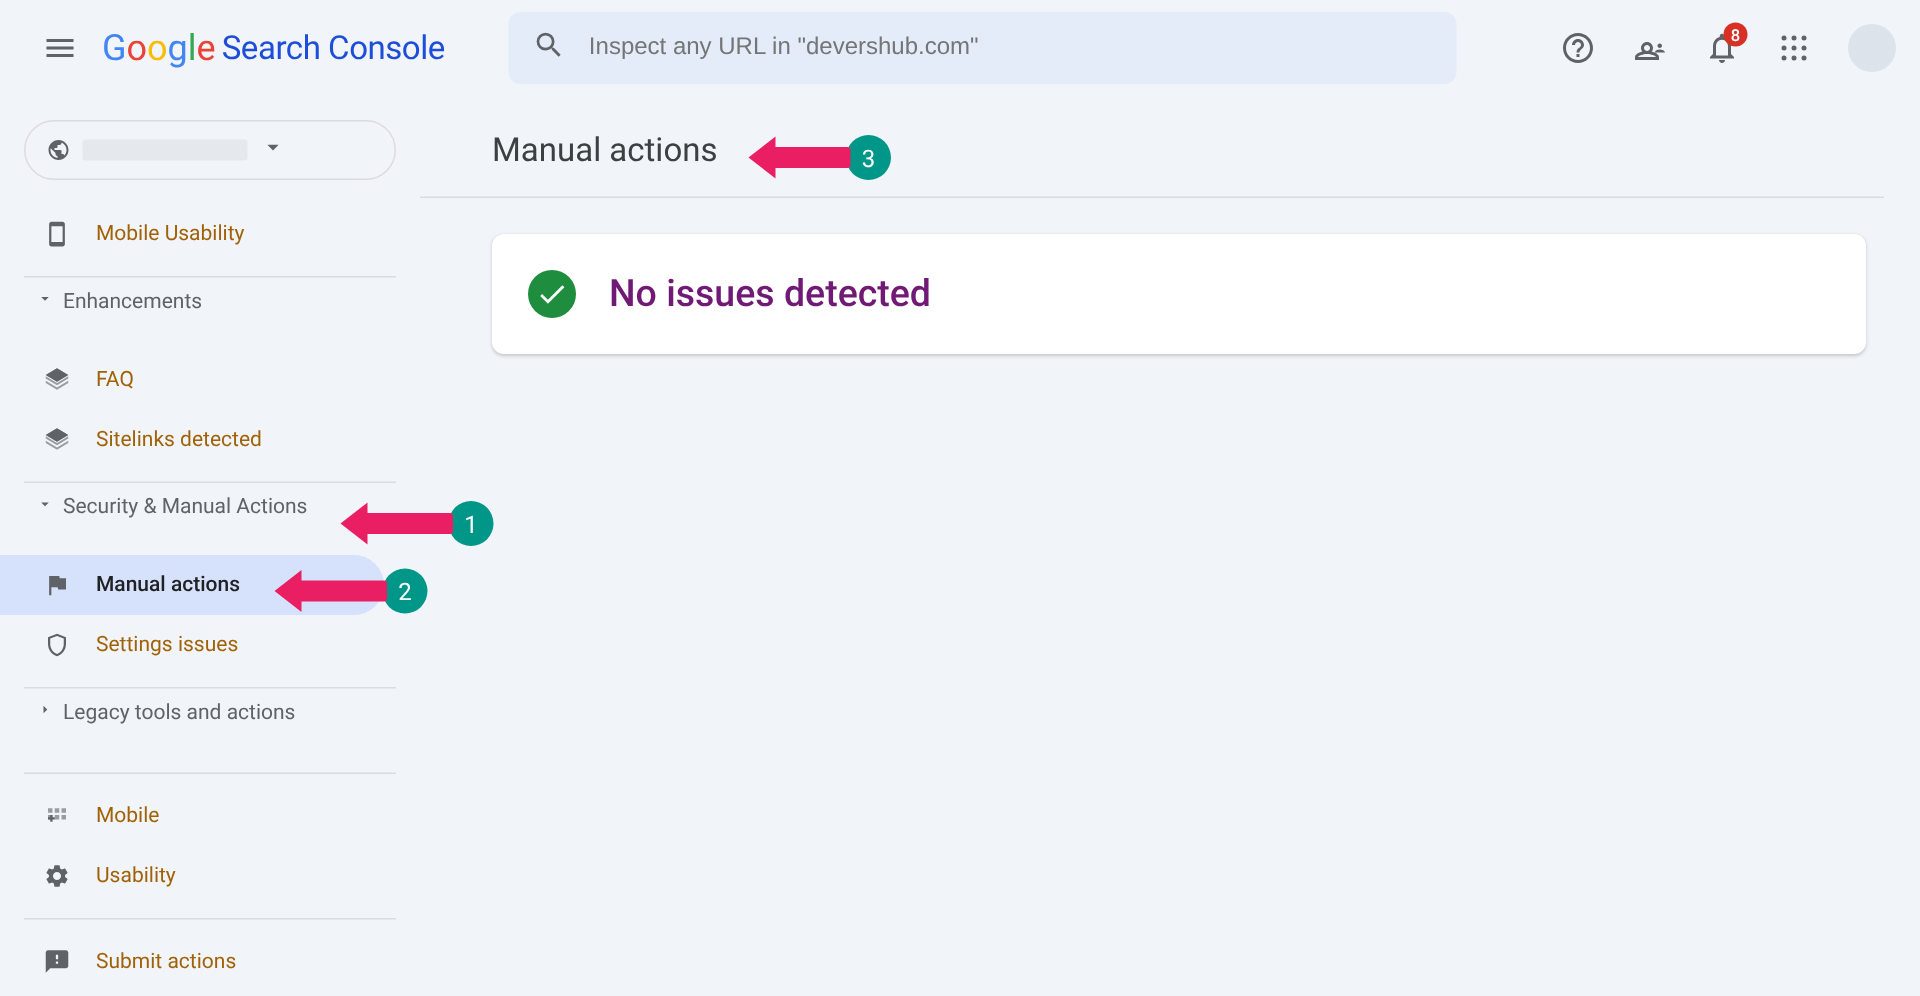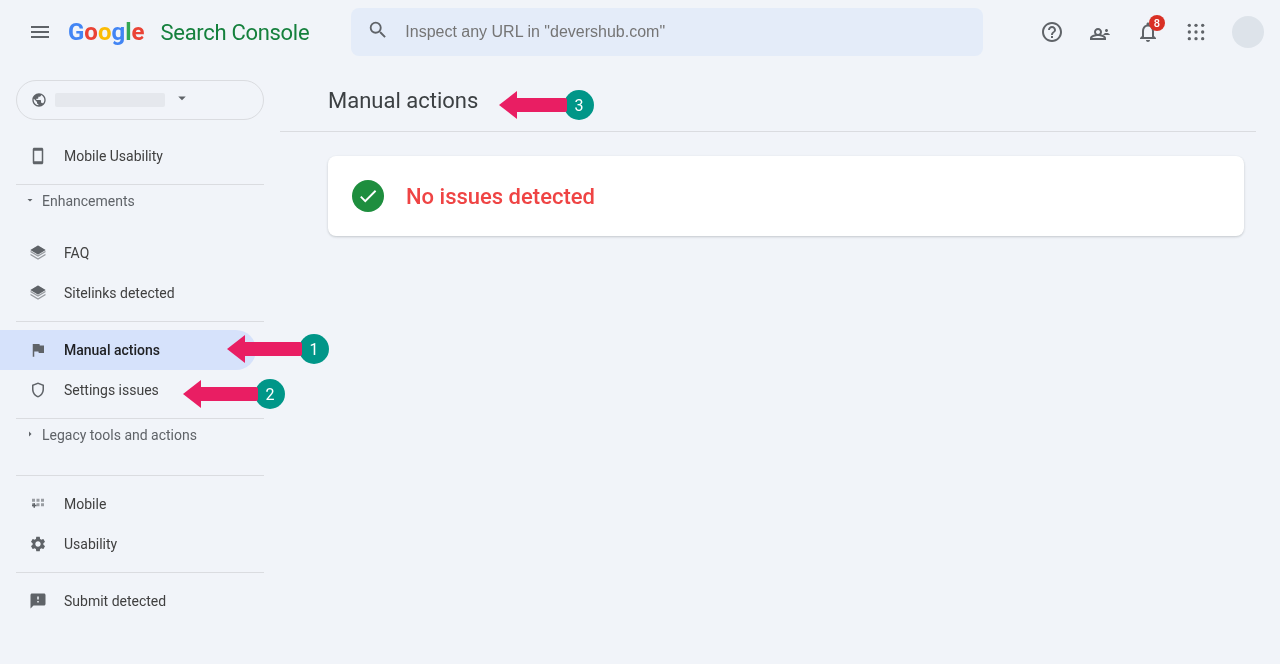--- a/index.html
+++ b/index.html
@@ -27,25 +27,25 @@
     color: #5f6368;
     border-radius: 50%;
   }
   .logo {
     display: flex;
     align-items: center;
     margin-left: 4px;
   }
   .logo-text {
     font-size: 22px;
-    color: #15803d;
-    margin-left: 16px;
+    color: #1d4ed8;
+    margin-left: 4px;
     letter-spacing: -0.3px;
   }
-  .google-g { font-weight: 700; }
+  .google-g { font-weight: 400; }
   .g-blue { color: #4285f4; }
   .g-red { color: #ea4335; }
   .g-yellow { color: #fbbc05; }
   .g-green { color: #34a853; }
   .search-wrap {
     flex: 1;
     display: flex;
     justify-content: flex-start;
     margin-left: 42px;
   }
@@ -136,21 +136,21 @@
     margin-right: 8px;
     max-width: 110px;
   }
   .dropdown-caret { color: #5f6368; }
   .nav-item {
     display: flex;
     align-items: center;
     height: 40px;
     padding: 0 24px 0 28px;
     cursor: pointer;
-    color: #404040;
+    color: #a16207;
     font-size: 14px;
     position: relative;
   }
   .nav-item.active {
     background: #d6e2fb;
     border-radius: 0 20px 20px 0;
     margin-right: 24px;
     font-weight: 500;
     color: #202124;
   }
@@ -209,23 +209,23 @@
     width: 32px;
     height: 32px;
     border-radius: 50%;
     background: #1e8e3e;
     display: flex;
     align-items: center;
     justify-content: center;
     color: #fff;
   }
   .card-text {
-    font-size: 22px;
+    font-size: 25px;
     font-weight: 500;
-    color: #ef4444;
+    color: #701a75;
   }
   .annotation {
     position: absolute;
     display: flex;
     align-items: center;
     pointer-events: none;
   }
   .arrow-line {
     height: 14px;
     background: #e91e63;
@@ -361,20 +361,28 @@
       <span class="nav-icon">
         <svg width="18" height="18" viewBox="0 0 24 24">
             <path fill="currentColor" d="M12 2L2 8l10 6 10-6-10-6zm0 13L2 9v2l10 6 10-6V9l-10 6zm0 4L2 13v2l10 6 10-6v-2l-10 6z" opacity=".6"></path>
             <path fill="currentColor" d="M12 2L2 8l10 6 10-6-10-6z"></path>
           </svg>
       </span>
       <span>Sitelinks detected</span>
     </div>
     <div class="divider"></div>
 
+    <div class="nav-group" style="position:relative;">
+      <span class="caret">
+        <svg width="12" height="12" viewBox="0 0 24 24">
+            <path fill="currentColor" d="M7 10l5 5 5-5z"></path>
+          </svg>
+      </span>
+      <span>Security &amp; Manual Actions</span>
+    </div>
     <div class="nav-item active">
       <span class="nav-icon">
         <svg width="18" height="18" viewBox="0 0 24 24">
             <path fill="currentColor" d="M14.4 6L14 4H5v17h2v-7h5.6l.4 2h7V6h-5.6z"></path>
           </svg>
       </span>
       <span>Manual actions</span>
     </div>
     <div class="nav-item">
       <span class="nav-icon">
@@ -414,21 +422,21 @@
       <span>Usability</span>
     </div>
     <div class="divider"></div>
 
     <div class="nav-item">
       <span class="nav-icon">
         <svg width="18" height="18" viewBox="0 0 24 24">
             <path fill="currentColor" d="M20 2H4c-1.1 0-2 .9-2 2v18l4-4h14c1.1 0 2-.9 2-2V4c0-1.1-.9-2-2-2zm-7 12h-2v-2h2v2zm0-4h-2V6h2v4z"></path>
           </svg>
       </span>
-      <span>Submit detected</span>
+      <span>Submit actions</span>
     </div>
   </div>
 
   <div class="main">
     <h1 class="page-title">Manual actions</h1>
     <div class="title-divider"></div>
     <div class="card">
       <div class="check-circle">
         <svg width="22" height="22" viewBox="0 0 24 24">
             <path fill="currentColor" d="M9 16.17L4.83 12l-1.42 1.41L9 19 21 7l-1.41-1.41z"></path>

